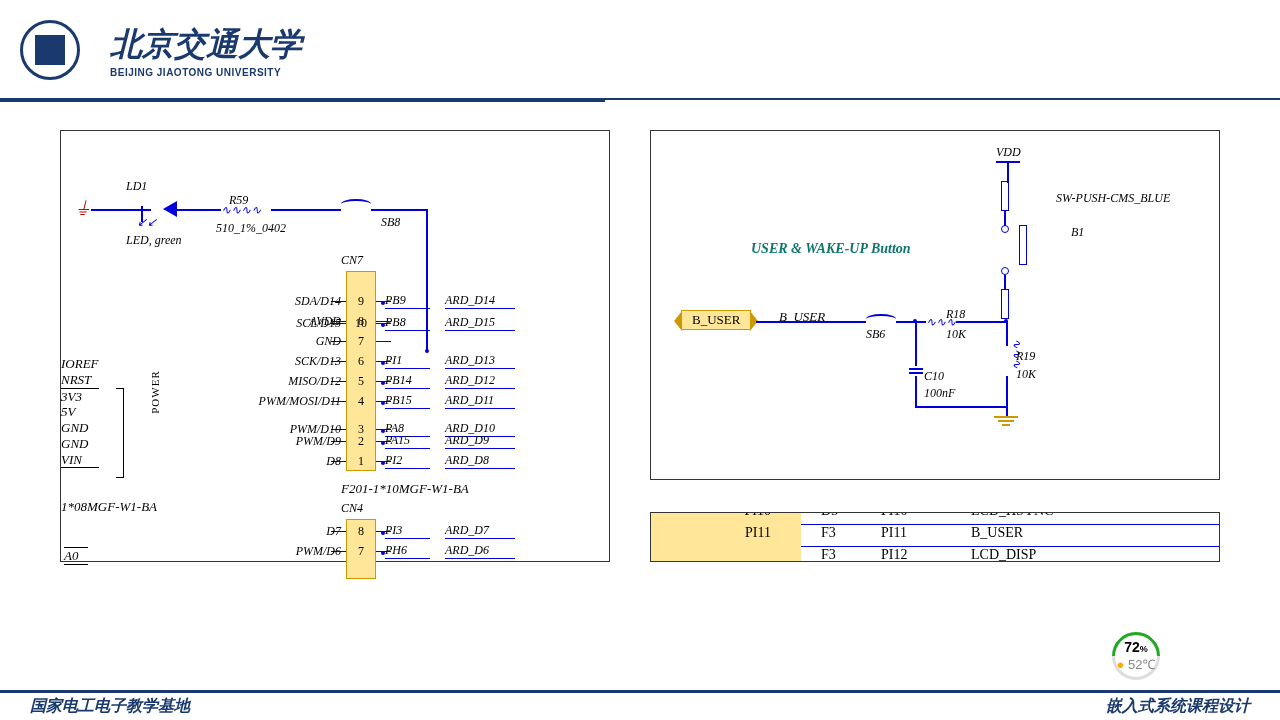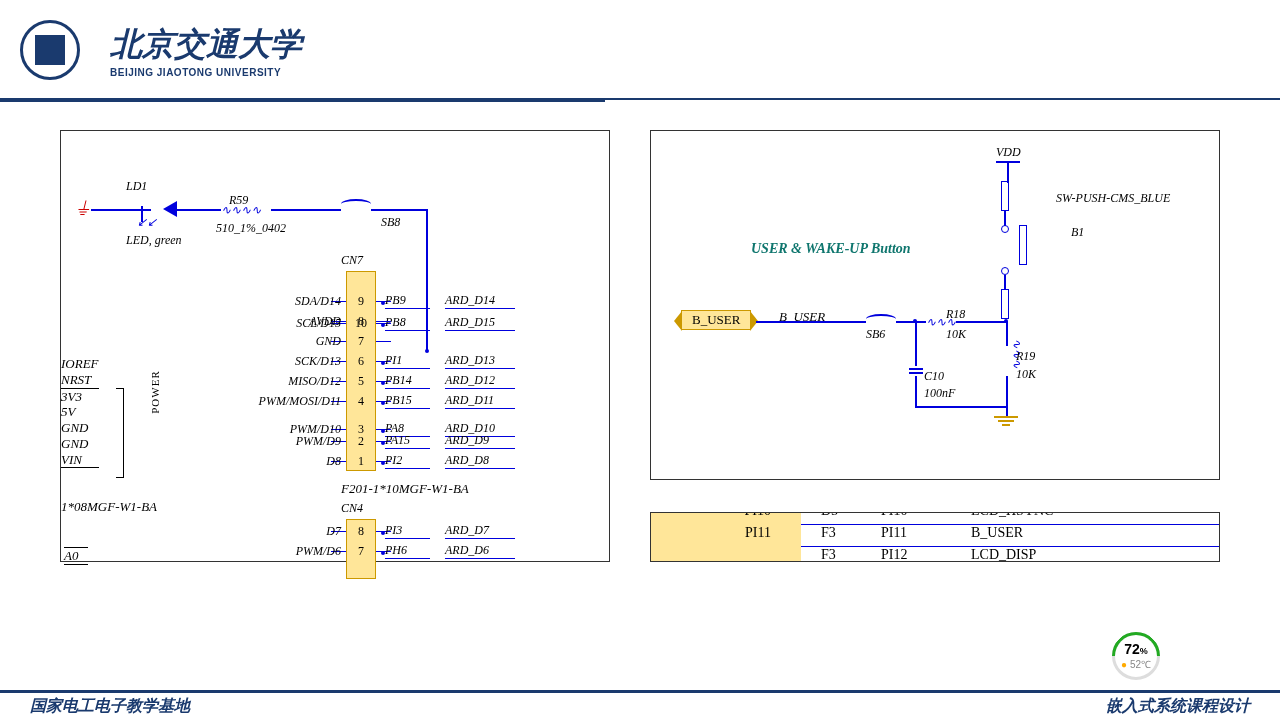--- a/index.html
+++ b/index.html
@@ -89,21 +89,21 @@
   
   .tbl-row { position: absolute; width: 100%; height: 22px; display: flex; font-size: 14px; font-style: normal; }
   .tbl-yellow { width: 150px; background: #ffe699; text-align: right; padding-right: 30px; font-family: 'Times New Roman', serif; }
   .tbl-cell { padding: 0 20px; border-bottom: 1px solid #00d; font-family: 'Times New Roman', serif; }
 
   .footer { position: absolute; bottom: 0; width: 100%; height: 30px; border-top: 3px solid #1a3a6e; display: flex; justify-content: space-between; padding: 3px 30px; font-family: 'KaiTi', serif; font-weight: bold; color: #1a3a6e; font-style: italic; font-size: 16px; }
   
   .gauge { position: absolute; right: 120px; bottom: 40px; width: 48px; height: 48px; border-radius: 50%; border: 3px solid #ddd; display: flex; flex-direction: column; align-items: center; justify-content: center; font-size: 12px; }
   .gauge-arc { position: absolute; top: -3px; left: -3px; width: 48px; height: 48px; border: 3px solid transparent; border-top-color: #2a2; border-right-color: #2a2; border-radius: 50%; transform: rotate(-45deg); }
   .gauge-pct { font-weight: bold; font-size: 14px; }
-  .gauge-temp { font-size: 10px; color: #888; }
+  .gauge-temp { font-size: 13px; color: #888; }
 </style>
 </head>
 <body>
 
 <div class="header">
   <div class="logo-area">
     <div class="seal">
         <div class="seal-inner"></div>
       </div>
     <div class="uni-name">

